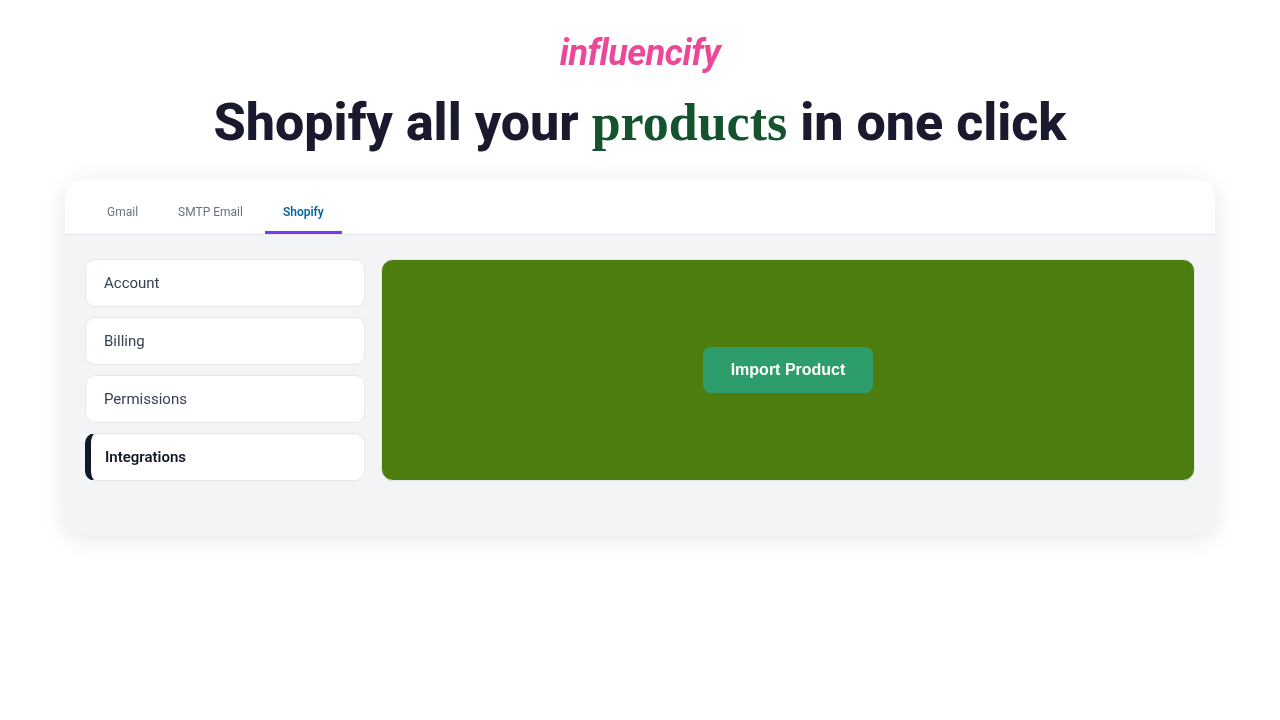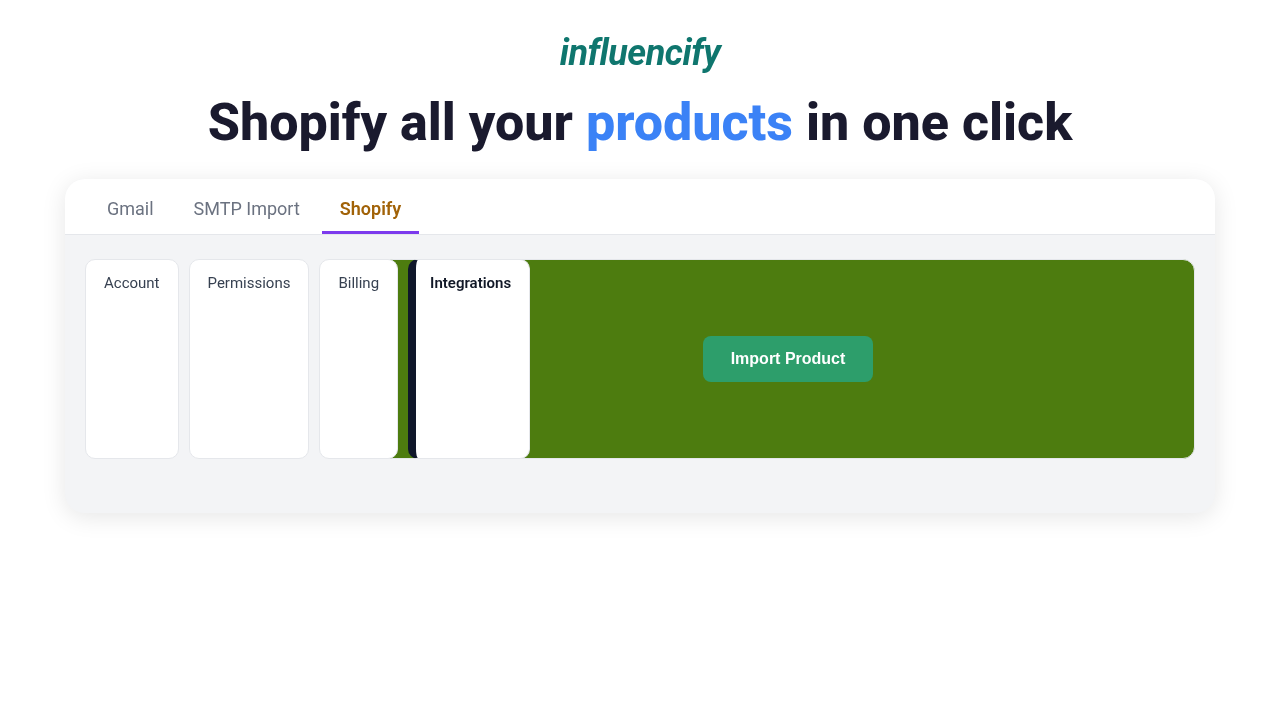--- a/index.html
+++ b/index.html
@@ -21,35 +21,36 @@
 
     .header {
       margin-top: 32px;
       margin-bottom: 20px;
     }
 
     .logo {
       font-size: 36px;
       font-style: italic;
       font-weight: 700;
-      color: #0f766e;
+      color: #ec4899;
       letter-spacing: -0.5px;
     }
 
     .headline {
       font-size: 52px;
       font-weight: 800;
       color: #1a1a2e;
       text-align: center;
       margin-bottom: 28px;
       line-height: 1.1;
     }
 
     .headline .highlight {
-      color: #3b82f6;
+      color: #14532d;
+      font-family: Liberation Serif, serif;
     }
 
     .main-card {
       width: 1150px;
       background: #f3f4f6;
       border-radius: 20px;
       box-shadow: 0 4px 24px rgba(0,0,0,0.10);
       padding: 0 0 30px 0;
       overflow: hidden;
     }
@@ -58,61 +59,61 @@
       background: #ffffff;
       padding: 0 24px;
       display: flex;
       align-items: flex-end;
       border-bottom: 1px solid #e5e7eb;
       height: 56px;
     }
 
     .tab {
       padding: 16px 18px 12px 18px;
-      font-size: 18px;
+      font-size: 12px;
       color: #6b7280;
       cursor: pointer;
       border-bottom: 3px solid transparent;
       margin-right: 4px;
       white-space: nowrap;
     }
 
     .tab.active {
-      color: #a16207;
+      color: #0369a1;
       font-weight: 600;
       border-bottom: 3px solid #7c3aed;
     }
 
     .content-area {
       display: flex;
       padding: 24px 20px;
       gap: 16px;
     }
 
     .sidebar {
       width: 280px;
       flex-shrink: 0;
       display: flex;
-      flex-direction: row;
+      flex-direction: column;
       gap: 10px;
     }
 
     .sidebar-item {
       background: #ffffff;
       border-radius: 10px;
       padding: 14px 18px;
       font-size: 15px;
       color: #374151;
       cursor: pointer;
       border: 1px solid #e5e7eb;
       position: relative;
     }
 
     .sidebar-item.active {
-      border-left: 8px solid #0f172a;
+      border-left: 6px solid #0f172a;
       padding-left: 14px;
       font-weight: 600;
       color: #111827;
     }
 
     .main-panel {
       flex: 1;
       background: #4d7c0f;
       border-radius: 12px;
       min-height: 200px;
@@ -153,29 +154,29 @@
   <div class="logo">influencify</div>
 </div>
 
 <h1 class="headline">
   <span>Shopify all your </span><span class="highlight">products</span><span> in one click</span>
 </h1>
 
 <div class="main-card">
   <div class="tabs-bar">
     <div class="tab">Gmail</div>
-    <div class="tab">SMTP Import</div>
+    <div class="tab">SMTP Email</div>
     <div class="tab active">Shopify</div>
   </div>
 
   <div class="content-area">
     <div class="sidebar">
       <div class="sidebar-item">Account</div>
+      <div class="sidebar-item">Billing</div>
       <div class="sidebar-item">Permissions</div>
-      <div class="sidebar-item">Billing</div>
       <div class="sidebar-item active">Integrations</div>
     </div>
 
     <div class="main-panel">
       <button class="btn-import">Import Product</button>
     </div>
   </div>
 </div>
 
 </body></html>

